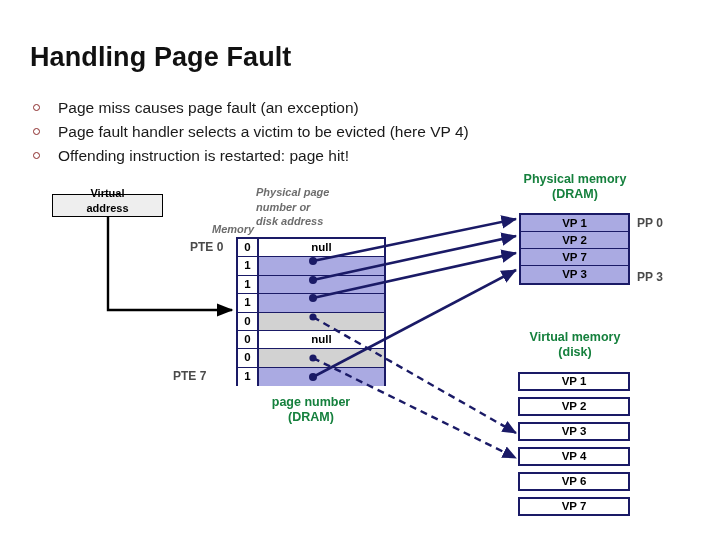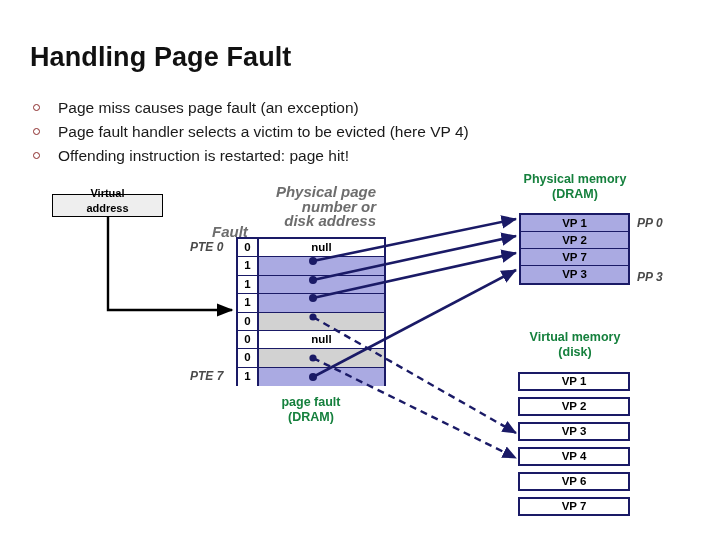--- a/index.html
+++ b/index.html
@@ -63,33 +63,32 @@
     position: absolute;
     color: #15803d;
     font-size: 12.5px;
     font-weight: bold;
     text-align: center;
     white-space: nowrap;
   }
   .cap-italic {
     position: absolute;
     color: #6d6d6d;
-    font-size: 15px;
+    font-size: 11px;
     font-weight: bold;
     font-style: italic;
-    text-align: right;
+    text-align: left;
     white-space: nowrap;
   }
   .lbl-dark {
     position: absolute;
     color: #4a4a4a;
     font-size: 12px;
     font-weight: bold;
     white-space: nowrap;
-    font-style: italic;
   }
 
   
   #va-box {
     position: absolute;
     left: 52px; top: 194px;
     width: 111px; height: 23px;
     background: #eeeeee;
     border: 1.6px solid #000000;
     box-sizing: border-box;
@@ -141,21 +140,21 @@
     font-size: 11.5px;
     font-weight: bold;
     line-height: 17px;
     color: #000000;
   }
   .fill-blue  { background: #aaaae2; }
   .fill-gray  { background: #d2d2d2; }
   .fill-white { background: #ffffff; }
 
   #pte0-label { left: 190px; top: 240px; }
-  #pte7-label { left: 190px; top: 369px; }
+  #pte7-label { left: 173px; top: 369px; }
 
   #valid-cap       { left: 212px; top: 223px; }
   #ppn-cap         { left: 256px; top: 185px; width: 120px; line-height: 14.5px; }
 
   
   #pm-cap   { left: 495px; top: 172px; width: 160px; line-height: 15px; }
   #pm-box {
     position: absolute;
     left: 519px; top: 213px;
     width: 111px; height: 72px;
@@ -225,21 +224,21 @@
       <span class="bullet-text">Offending instruction is restarted: page hit!</span>
     </div>
   </div>
 
   <div id="va-box"></div>
   <div id="va-text">
     <div>Virtual</div>
     <div>address</div>
   </div>
 
-  <div class="cap-italic" id="valid-cap">Fault</div>
+  <div class="cap-italic" id="valid-cap">Memory</div>
   <div class="cap-italic" id="ppn-cap">
     <div>Physical page</div>
     <div>number or</div>
     <div>disk address</div>
   </div>
 
   <div class="lbl-dark" id="pte0-label">PTE 0</div>
   <div class="lbl-dark" id="pte7-label">PTE 7</div>
 
   <div id="pt">
@@ -271,21 +270,21 @@
         <div class="pt-valid">0</div>
         <div class="pt-data fill-gray"></div>
       </div>
       <div class="pt-row">
         <div class="pt-valid">1</div>
         <div class="pt-data fill-blue"></div>
       </div>
     </div>
 
   <div class="cap" id="pt-cap">
-    <div>page fault</div>
+    <div>page number</div>
     <div>(DRAM)</div>
   </div>
 
   <div class="cap" id="pm-cap">
     <div>Physical memory</div>
     <div>(DRAM)</div>
   </div>
   <div id="pm-box">
       <div class="pm-row">VP 1</div>
       <div class="pm-row">VP 2</div>

